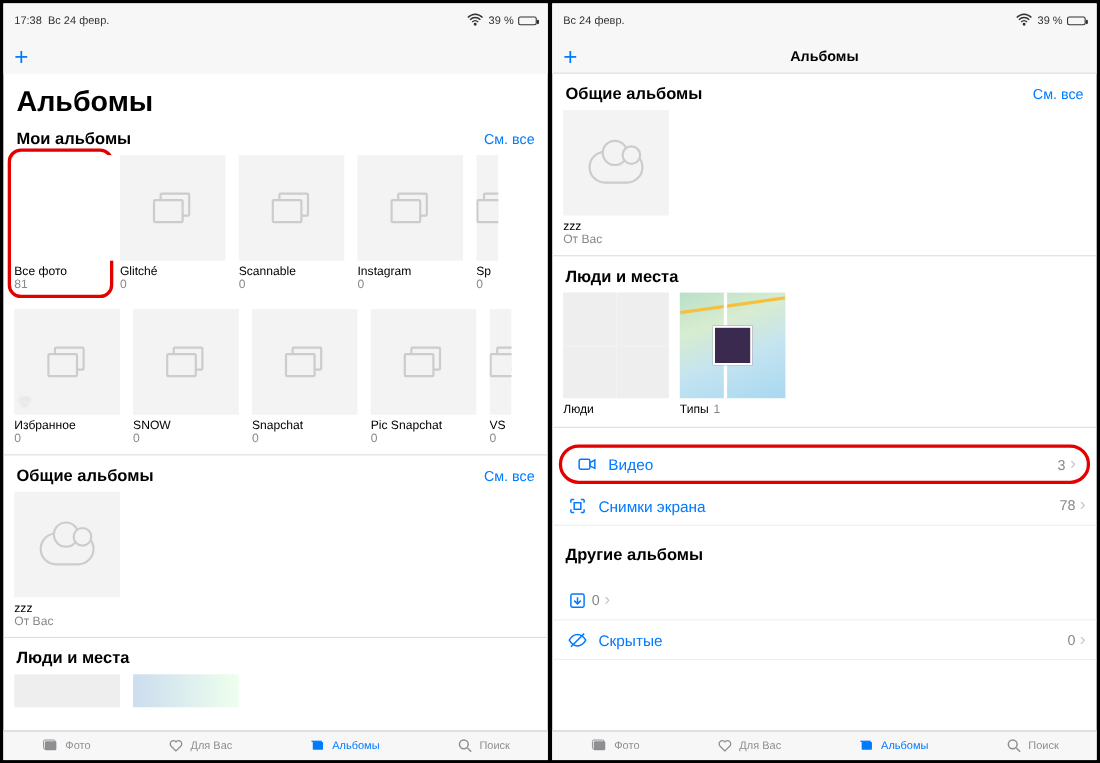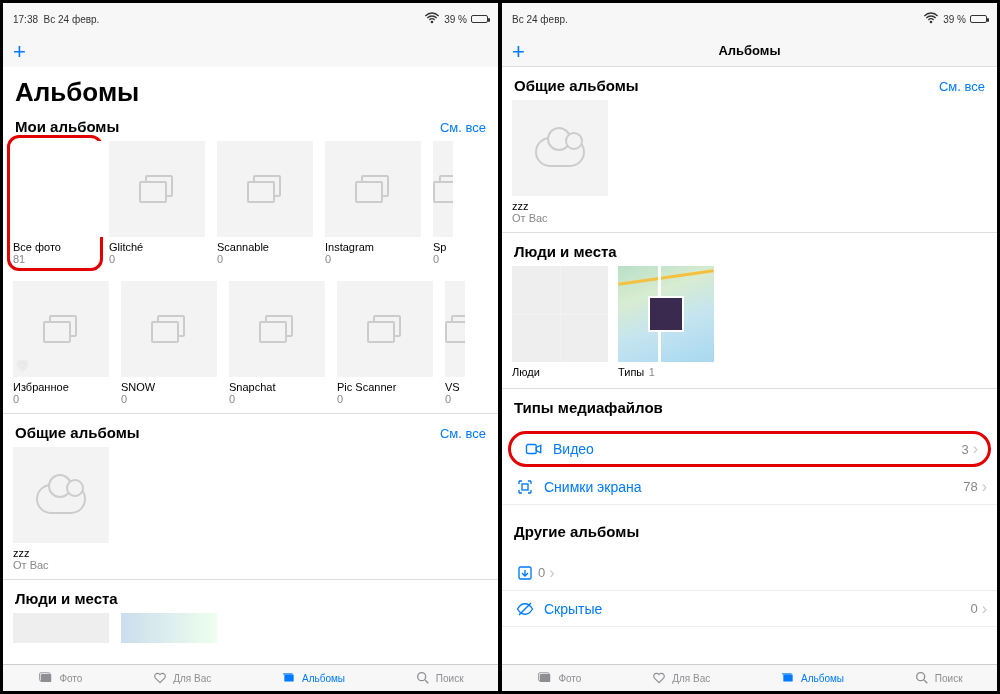--- a/index.html
+++ b/index.html
@@ -234,21 +234,21 @@
         <div class="album-thumb">
             <div class="stack-icon"></div>
           </div>
         <span class="album-name">Snapchat</span>
         <span class="album-count">0</span>
       </div>
       <div class="album-item">
         <div class="album-thumb">
             <div class="stack-icon"></div>
           </div>
-        <span class="album-name">Pic Scanner</span>
+        <span class="album-name">Pic Snapchat</span>
         <span class="album-count">0</span>
       </div>
       <div class="album-item" style="width:20px;overflow:hidden;">
         <div class="album-thumb" style="width:20px;">
             <div class="stack-icon"></div>
           </div>
         <span class="album-name">VS</span>
         <span class="album-count">0</span>
       </div>
     </div>
@@ -369,23 +369,20 @@
           <div class="map-road"></div>
             <div class="map-road2"></div>
             <div class="map-square"></div>
         </div>
         <span class="album-name">Типы</span>
         <span class="album-count">1</span>
       </div>
     </div>
 
     <div class="divider"></div>
-    <div class="section-header">
-      <span class="section-title">Типы медиафайлов</span>
-    </div>
     <div class="media-list">
       <div class="media-row highlight">
         <span class="icon-slot">
             <svg viewBox="0 0 24 24" width="18" height="18" fill="none" stroke="#007aff" stroke-width="1.8">
               <rect x="2" y="6" width="13" height="12" rx="2"></rect>
               <path d="M15 10l6-3v10l-6-3z"></path>
             </svg>
           </span>
         <span class="label">Видео</span>
         <span class="count">3</span>

